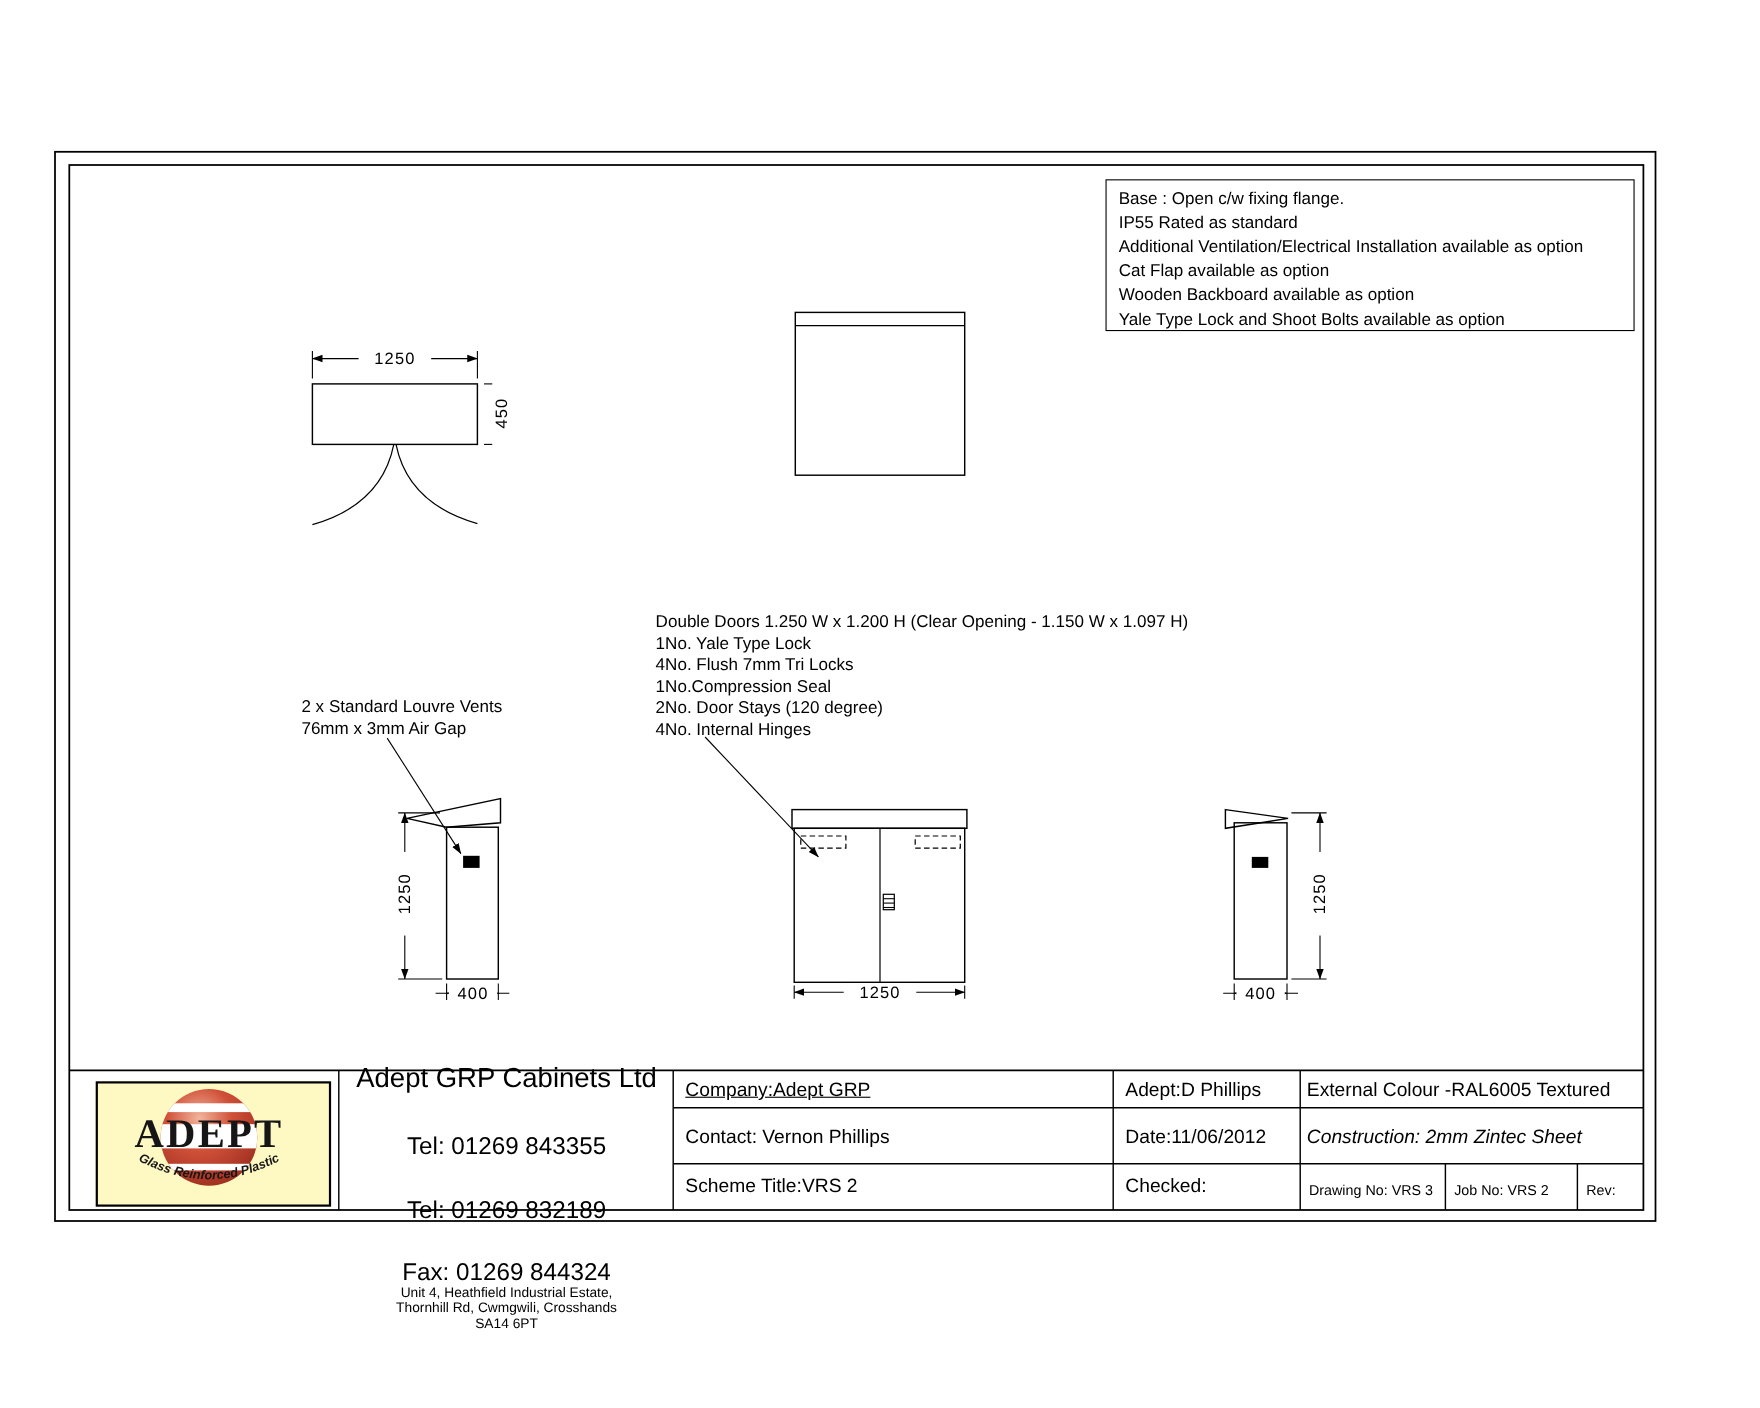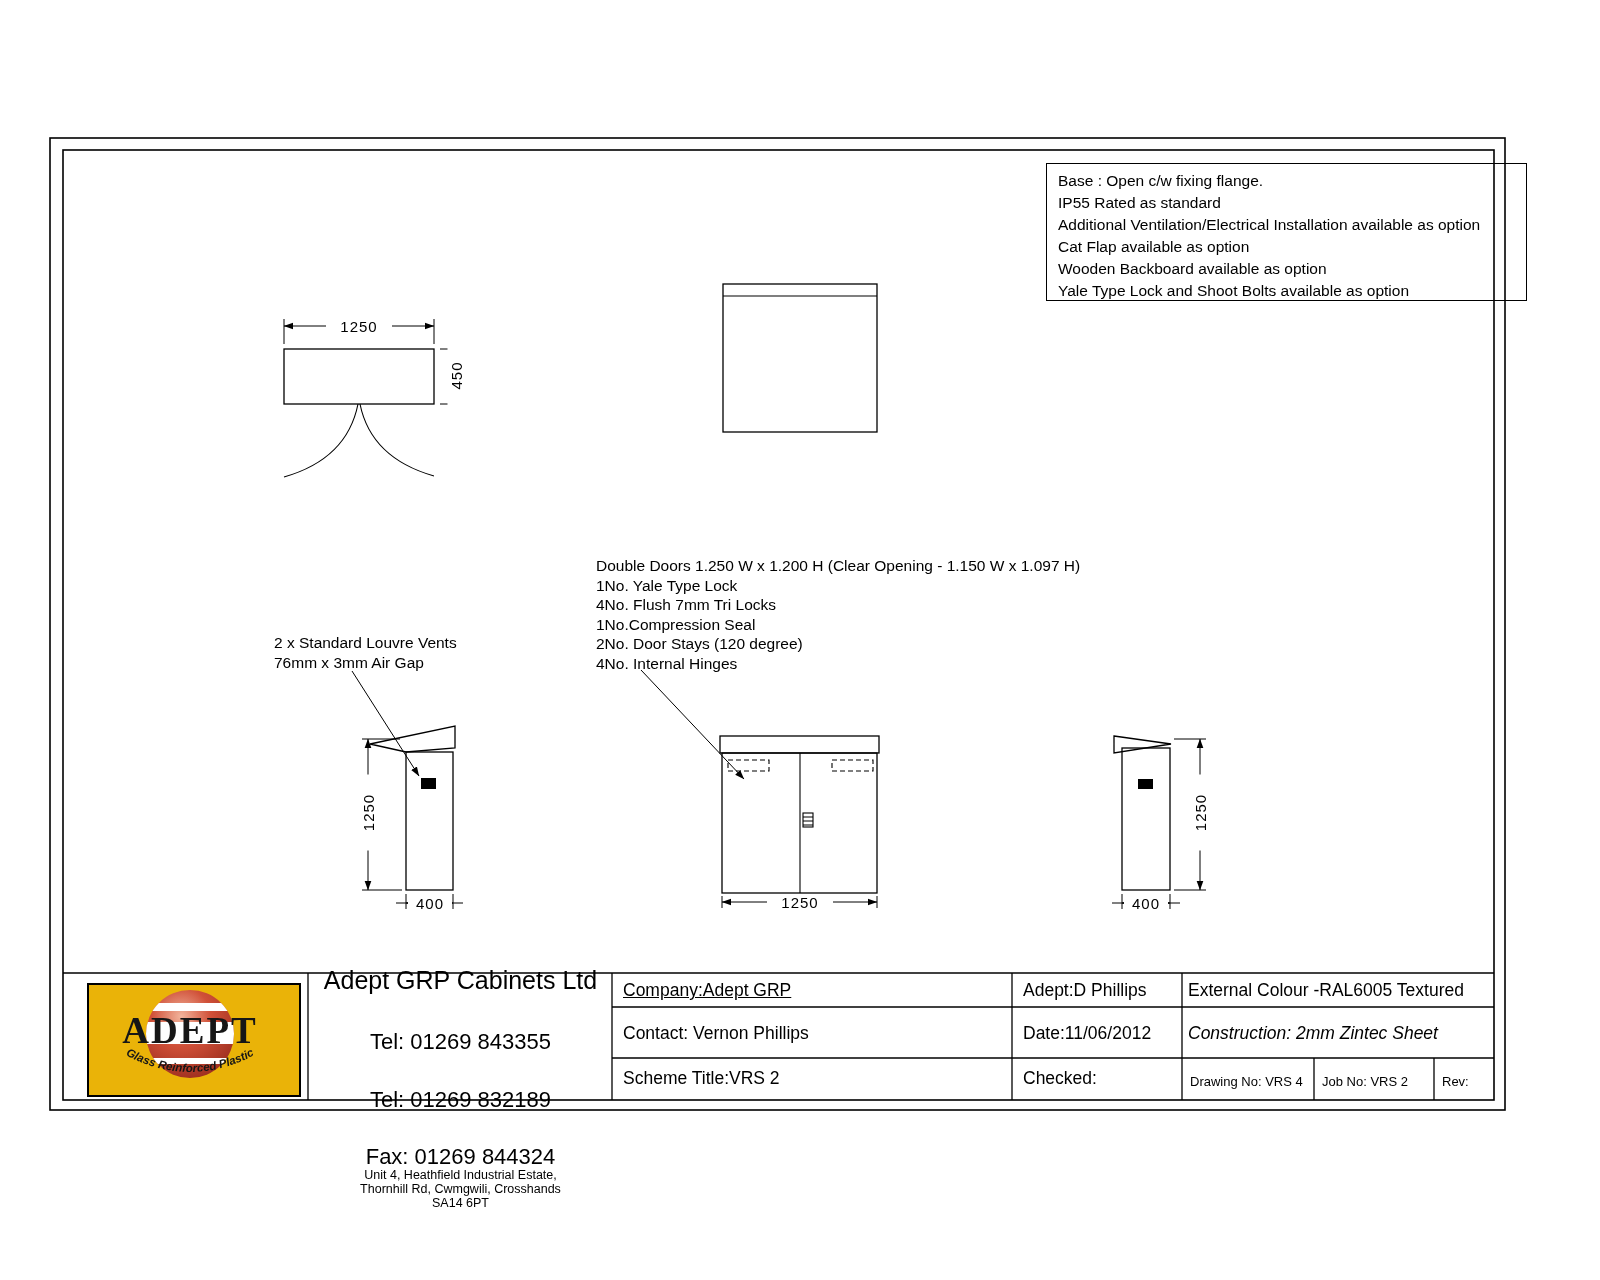--- a/index.html
+++ b/index.html
@@ -6,33 +6,33 @@
   .sheet { position:relative; width:1600px; height:1280px; background:#ffffff;
            font-family:"Liberation Sans", sans-serif; color:#000; overflow:hidden; }
   svg.linework { position:absolute; left:0; top:0; }
   .ln { stroke:#000; fill:none; }
   .w16 { stroke-width:1.6; } .w13 { stroke-width:1.3; } .w11 { stroke-width:1.1; }
   .dim { stroke:#000; stroke-width:1; fill:none; }
   .dash { stroke:#000; stroke-width:1.1; fill:none; stroke-dasharray:5 3; }
   .t { position:absolute; white-space:nowrap; }
   .note-line { display:block; }
   .notes-box { position:absolute; left:1005px; top:163px; width:468px; height:130px;
-               border:1.6px solid #000; padding:6px 0 0 11px; font-size:15.5px; line-height:22px;margin-left:41px; }
+               border:1.6px solid #000; padding:6px 0 0 11px; font-size:15.5px; line-height:22px; }
   .ann { font-size:15.5px; line-height:19.5px; }
   .ann span { display:block; }
   .dim-num { font-size:15px; background:#fff; text-align:center; letter-spacing:1px; }
   .dim-rot { transform:rotate(-90deg); transform-origin:center; }
   .tb-cell { font-size:17.5px; }
   .tb-small { font-size:13px; }
   .company-col { position:absolute; left:311px; top:966px; width:299px; text-align:center; }
   .company-col .cname { display:block; font-size:25px; line-height:29px; }
   .company-col .ctel  { display:block; font-size:22px; line-height:21.5px;margin-top:36px; }
   .company-col .caddr { display:block; font-size:12.5px; line-height:14px; }
   .logo-wrap { position:absolute; left:87px; top:983px; width:210px; height:110px;
-               border:2px solid #000; background:#eab308; }
+               border:2px solid #000; background:#fef9c3; }
 </style>
 </head>
 <body>
 
 <div class="sheet">
 
   <svg class="linework" width="1600" height="1280" viewBox="0 0 1600 1280">
     <defs>
       <marker id="ar" viewBox="0 0 10 10" refX="9.2" refY="5" markerWidth="10" markerHeight="10" orient="auto-start-reverse">
         <path d="M0,1.6 L9.5,5 L0,8.4 z" fill="#000"></path>
@@ -190,17 +190,17 @@
   </div>
 
   <span class="t tb-cell" style="left:623px; top:980px;text-decoration:underline;">Company:Adept GRP</span>
   <span class="t tb-cell" style="left:1023px; top:980px;">Adept:D Phillips</span>
   <span class="t tb-cell" style="left:1188px; top:980px;">External Colour -RAL6005 Textured</span>
   <span class="t tb-cell" style="left:623px; top:1023px;">Contact: Vernon Phillips</span>
   <span class="t tb-cell" style="left:1023px; top:1023px;">Date:11/06/2012</span>
   <span class="t tb-cell" style="left:1188px; top:1023px;font-style:italic;">Construction: 2mm Zintec Sheet</span>
   <span class="t tb-cell" style="left:623px; top:1068px;">Scheme Title:VRS 2</span>
   <span class="t tb-cell" style="left:1023px; top:1068px;">Checked:</span>
-  <span class="t tb-small" style="left:1190px; top:1074px;">Drawing No: VRS 4</span>
+  <span class="t tb-small" style="left:1190px; top:1074px;">Drawing No: VRS 3</span>
   <span class="t tb-small" style="left:1322px; top:1074px;">Job No: VRS 2</span>
   <span class="t tb-small" style="left:1442px; top:1074px;">Rev:</span>
 
 </div>
 
 </body></html>

